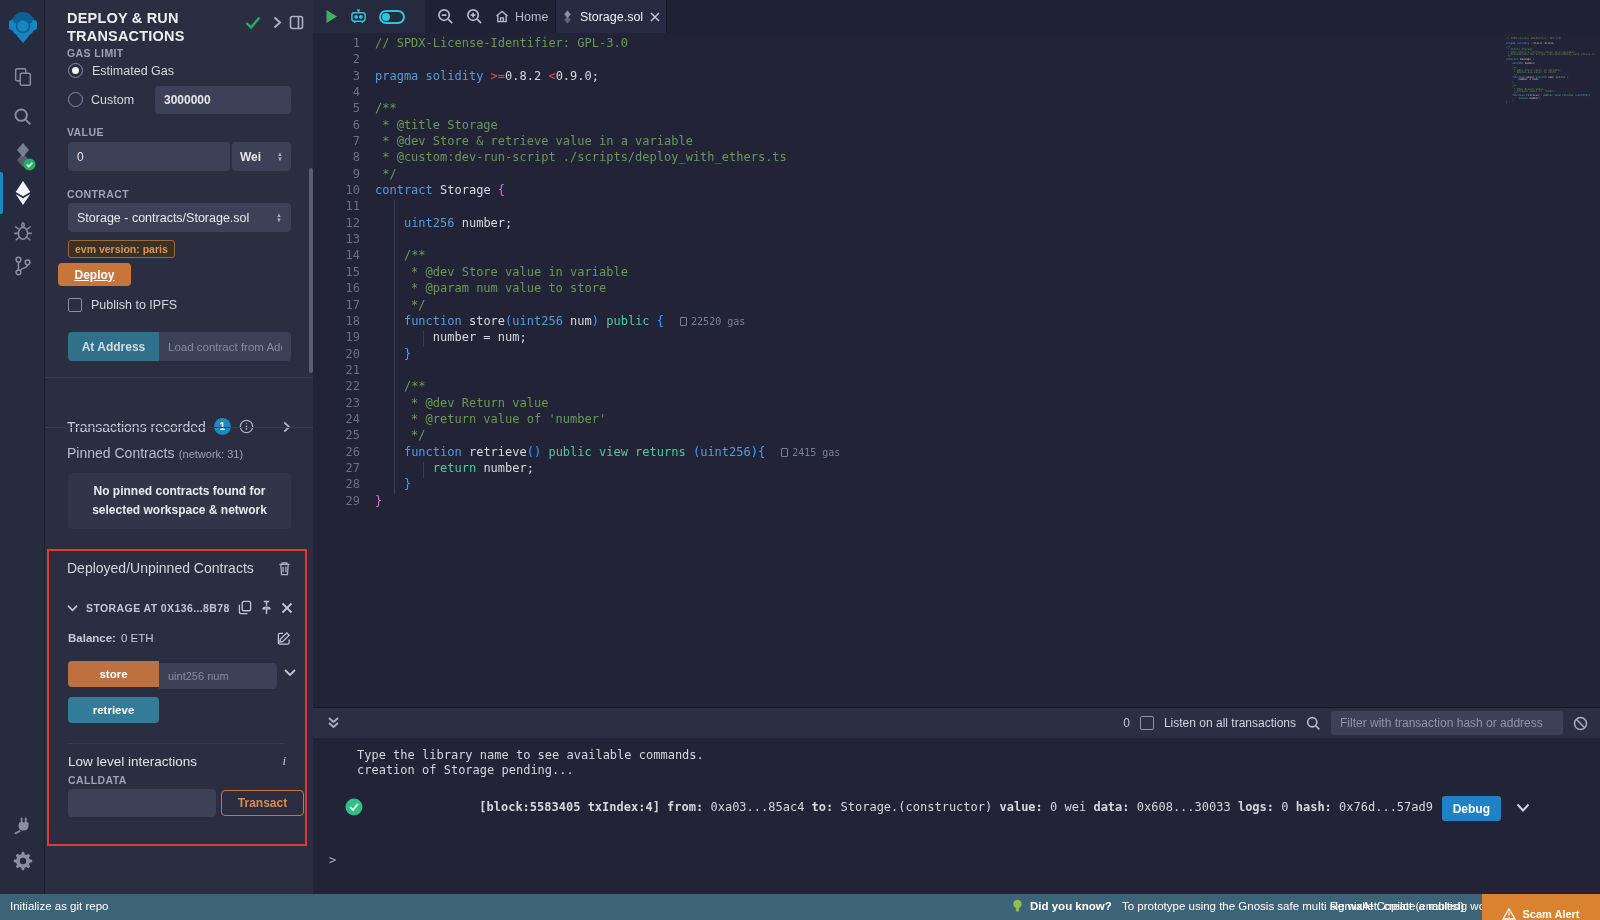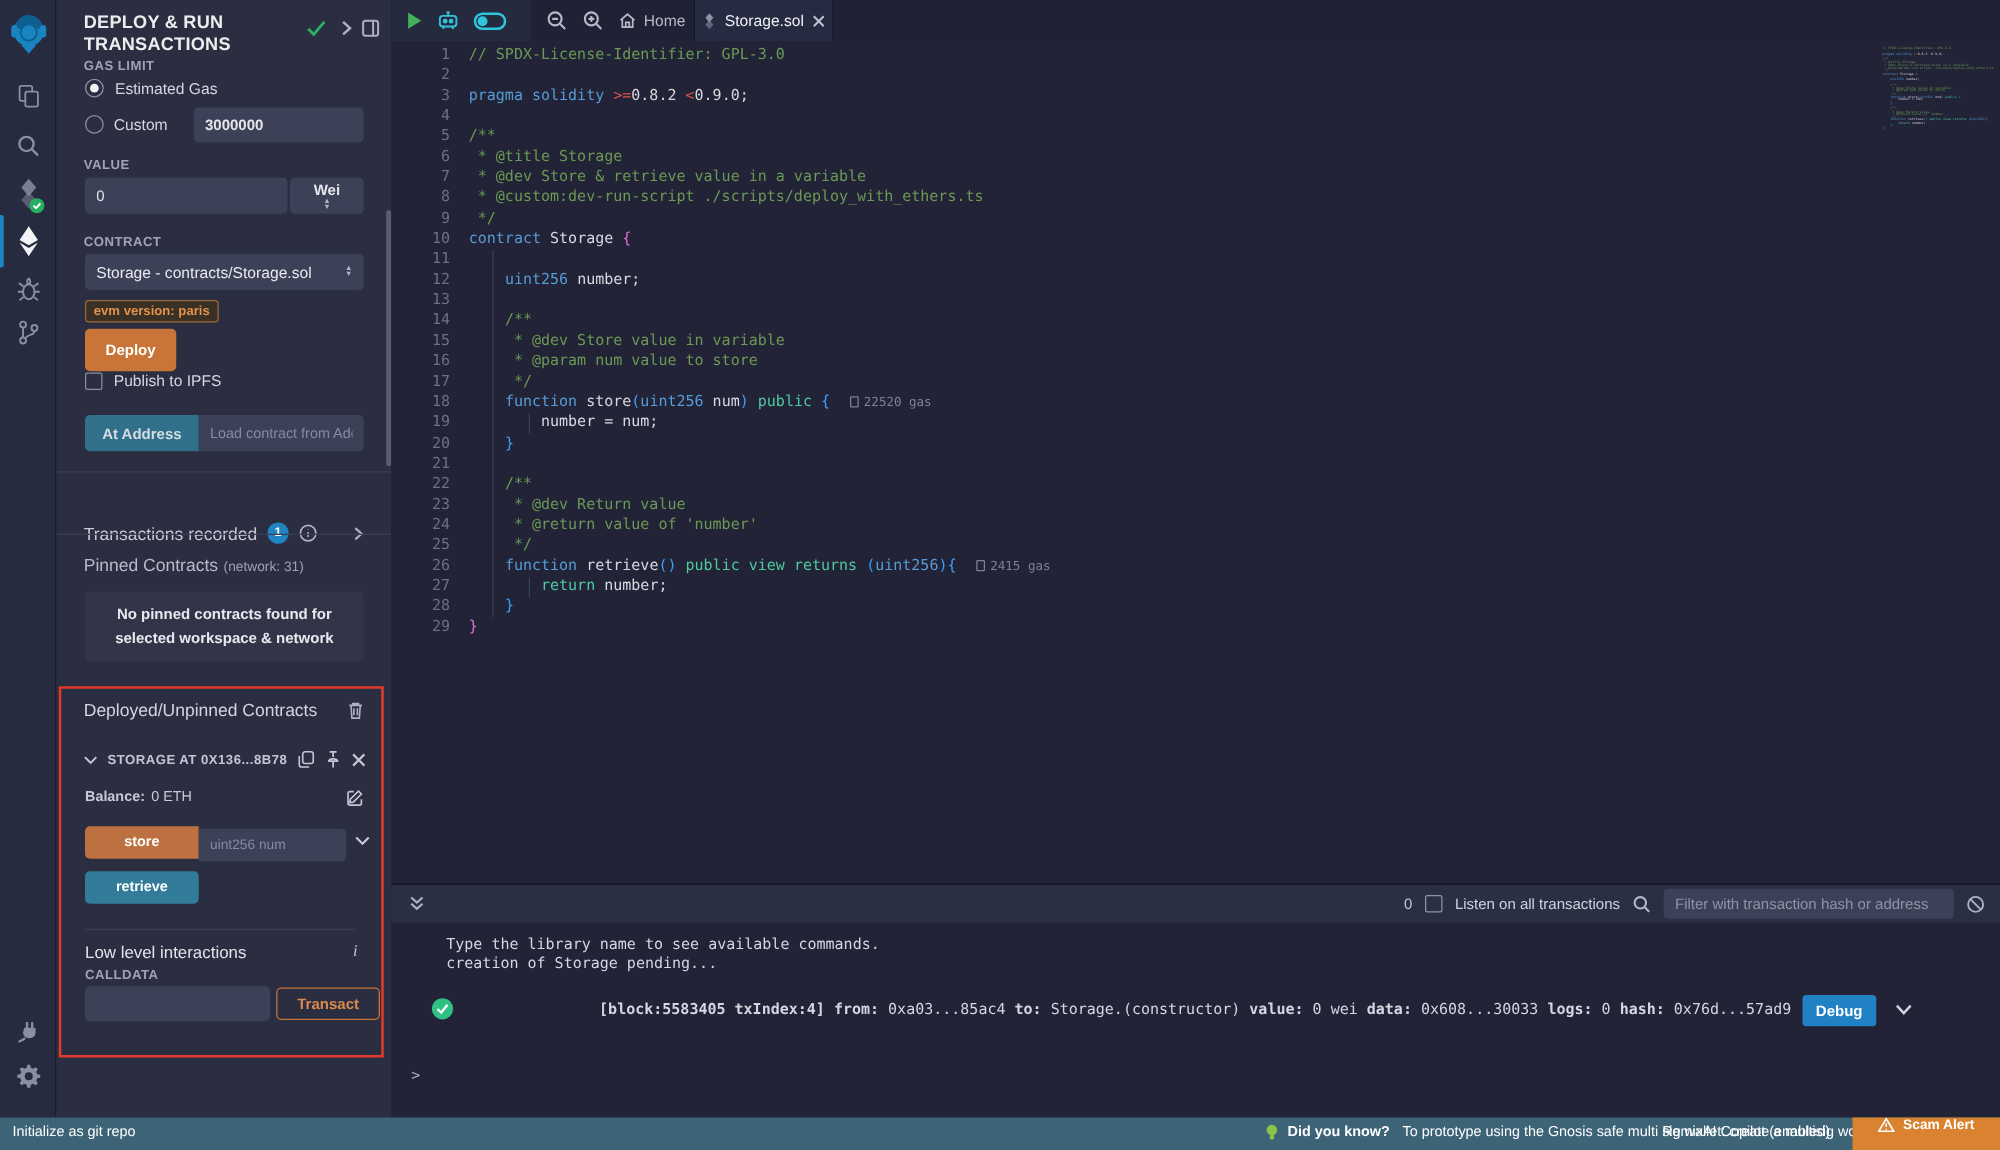--- a/index.html
+++ b/index.html
@@ -61,21 +61,21 @@
   #terminal { position:absolute; left:313px; top:707px; right:0; height:187px; background:#222336; border-top:1px solid #15172a; }
   #term-header { position:absolute; left:0; top:0; right:0; height:30px; background:#2b2f44; display:flex; align-items:center; }
   #term-right { margin-left:auto; display:flex; align-items:center; gap:10px; padding-right:12px; }
   #term-filter { width:232px; height:24px; background:#3c4157; border:none; border-radius:3px; color:#d6d8e2; font-size:12px; padding:0 9px; outline:none; }
   #term-filter::placeholder { color:#9094a8; }
   .term-text { font-family:"DejaVu Sans Mono", monospace; font-size:12px; color:#d4d6e0; line-height:15px;text-align:right; }
   #debug-btn { position:absolute; right:99px; top:58px; height:25px; padding:0 11px; background:#2082c4; color:#fff; border:none; border-radius:3px; font-weight:bold; font-size:12px; cursor:pointer; }
 
   
   #statusbar { position:absolute; left:0; bottom:0; width:1600px; height:26px; background:#3d6377; color:#fff; font-size:11.5px; }
-  #scam { position:absolute; right:0; top:0; height:26px; width:118px; background:#d9822f; display:flex; align-items:flex-start; justify-content:center; gap:6px; font-weight:bold; font-size:11px; }
+  #scam { position:absolute; right:0; top:0; height:26px; width:118px; background:#d9822f; display:flex; align-items:flex-end; justify-content:center; gap:6px; font-weight:bold; font-size:11px; }
 </style>
 </head>
 <body>
 
 <div id="iconbar">
   <div class="ib-icon" style="top:8px;height:40px;">
     <svg width="34" height="36" viewBox="0 0 34 36">
       <circle cx="17" cy="15" r="12" fill="#1884c0"></circle>
       <path d="M6 13 a11 11 0 0 1 22 0 Z" fill="#0d608f"></path>
       <circle cx="17" cy="16" r="6.5" fill="#1884c0" stroke="#0d608f" stroke-width="1.5"></circle>
@@ -166,40 +166,40 @@
     <span style="color:#d5d7e0;font-size:12.5px;">Estimated Gas</span>
   </div>
   <div class="abs" style="left:23px;top:92px;display:flex;align-items:center;gap:8px;">
     <span class="radio"></span>
     <span style="color:#d5d7e0;font-size:12.5px;">Custom</span>
   </div>
   <input class="pl-input abs" style="left: 110px; top: 86px; width: 136px; height: 28px; font-weight: bold;" value="3000000">
 
   <div class="pl-label" style="top:126px;">VALUE</div>
   <input class="pl-input abs" style="left: 23px; top: 142px; width: 162px; height: 29px;" value="0">
-  <div class="abs" style="left:187px;top:142px;width:59px;height:29px;background:#3c4157;border-radius:4px;display:flex;align-items:center;justify-content:center;padding:0 8px;flex-direction:column;">
+  <div class="abs" style="left:187px;top:142px;width:59px;height:29px;background:#3c4157;border-radius:4px;display:flex;align-items:center;justify-content:space-between;padding:0 8px;">
     <span style="color:#e6e6ea;font-size:12px;font-weight:bold;">Wei</span>
     <span class="arrows">
         <span>▲</span>
         <span>▼</span>
       </span>
   </div>
 
   <div class="pl-label" style="top:188px;">CONTRACT</div>
   <div class="abs" style="left:23px;top:203px;width:223px;height:29px;background:#3c4157;border-radius:4px;display:flex;align-items:center;justify-content:space-between;padding:0 9px;">
     <span style="color:#e8e9ee;font-size:12.5px;">Storage - contracts/Storage.sol</span>
     <span class="arrows">
         <span>▲</span>
         <span>▼</span>
       </span>
   </div>
 
   <div class="abs" style="left:23px;top:240px;background:#3a3023;border:1px solid #9a6a3a;border-radius:3px;color:#e0924f;font-size:10.5px;font-weight:bold;padding:2px 6px;">evm version: paris</div>
 
-  <button class="btn-orange abs" style="left:23px;top:263px;width:73px;height:34px;">Deploy</button>
+  <button class="btn-orange abs" style="left:13px;top:263px;width:73px;height:23px;text-decoration:underline;">Deploy</button>
 
   <div class="abs" style="left:23px;top:298px;display:flex;align-items:center;gap:9px;">
     <span class="chk"></span>
     <span style="color:#d5d7e0;font-size:12.5px;">Publish to IPFS</span>
   </div>
 
   <button class="btn-teal abs" style="left:23px;top:332px;width:91px;height:29px;border-radius:4px 0 0 4px;">At Address</button>
   <input class="pl-input abs" style="left: 114px; top: 332px; width: 132px; height: 29px; border-radius: 0px 4px 4px 0px; font-size: 11.5px;" placeholder="Load contract from Addre">
 
   <div class="divider" style="top:377px;"></div>

